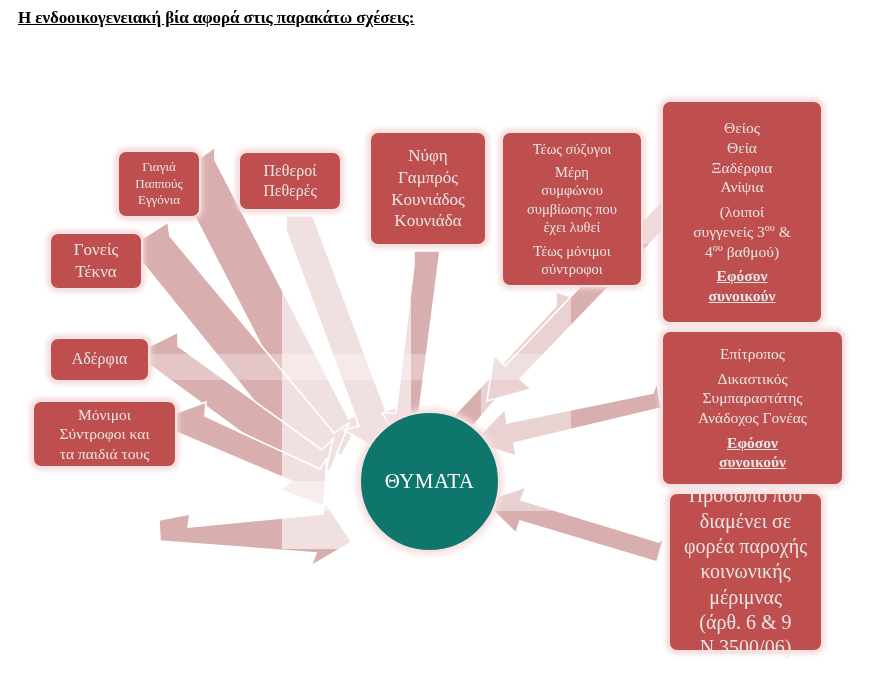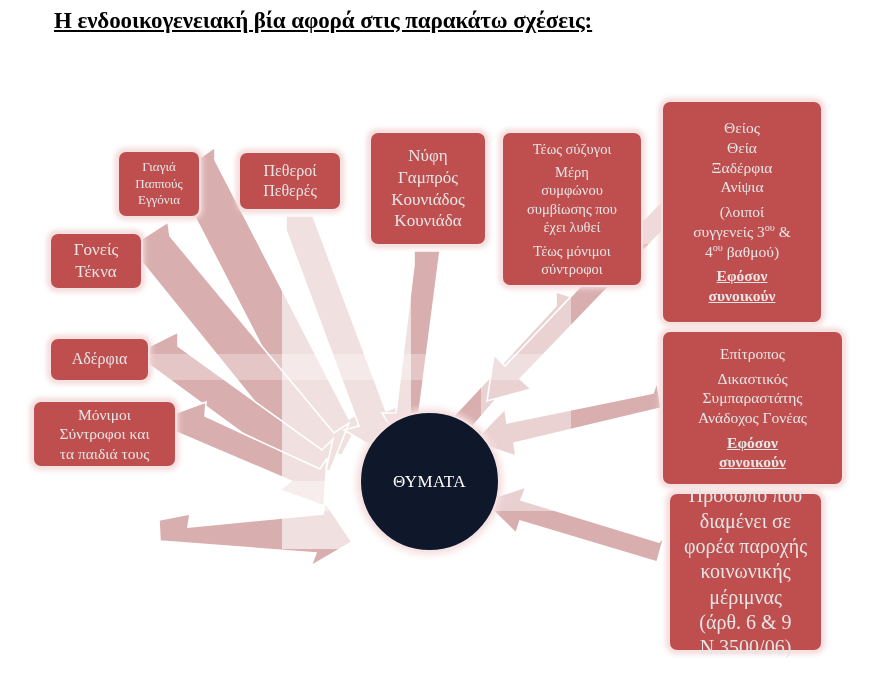--- a/index.html
+++ b/index.html
@@ -12,27 +12,26 @@
     height: 673px;
     position: relative;
     overflow: hidden;
     font-family: "Liberation Serif", "DejaVu Serif", serif;
   }
 
   #page-title {
     position: absolute;
     left: 18px;
     top: 8px;
-    font-size: 23px;
+    font-size: 17px;
     font-weight: bold;
     color: #000000;
     text-decoration: underline;
     letter-spacing: -0.1px;
     white-space: nowrap;
-    margin-left: 36px;
   }
 
   
   #diagram {
     position: absolute;
     left: 0;
     top: 44px;
     width: 880px;
     height: 629px;
   }
@@ -77,28 +76,28 @@
   .node .spacer { height: 5px; }
 
   
   #victims {
     position: absolute;
     left: 359px;
     top: 367px;
     width: 137px;
     height: 137px;
     border-radius: 50%;
-    background: #0f172a;
+    background: #0f766e;
     border: 2px solid #f6e2e2;
     box-shadow: 0 0 6px 3px rgba(246,222,222,0.95);
     display: flex;
     align-items: center;
     justify-content: center;
     color: #ffffff;
-    font-size: 17px;
+    font-size: 21px;
     letter-spacing: 0.4px;
   }
 
   
   #n-grandparents { left: 117px;  top: 106px; width: 84px;  height: 68px;  font-size: 13px; }
   #n-parents      { left: 49px;   top: 188px; width: 94px;  height: 58px;  font-size: 17px; }
   #n-siblings     { left: 49px;   top: 293px; width: 101px; height: 45px;  font-size: 16px; }
   #n-partners     { left: 32px;   top: 356px; width: 145px; height: 68px;  font-size: 15.5px; }
   #n-spouses      { left: 16px;   top: 450px; width: 145px; height: 150px; font-size: 15.5px; }
   #n-inlaws1      { left: 238px;  top: 107px; width: 104px; height: 60px;  font-size: 16px; text-align: center; }

